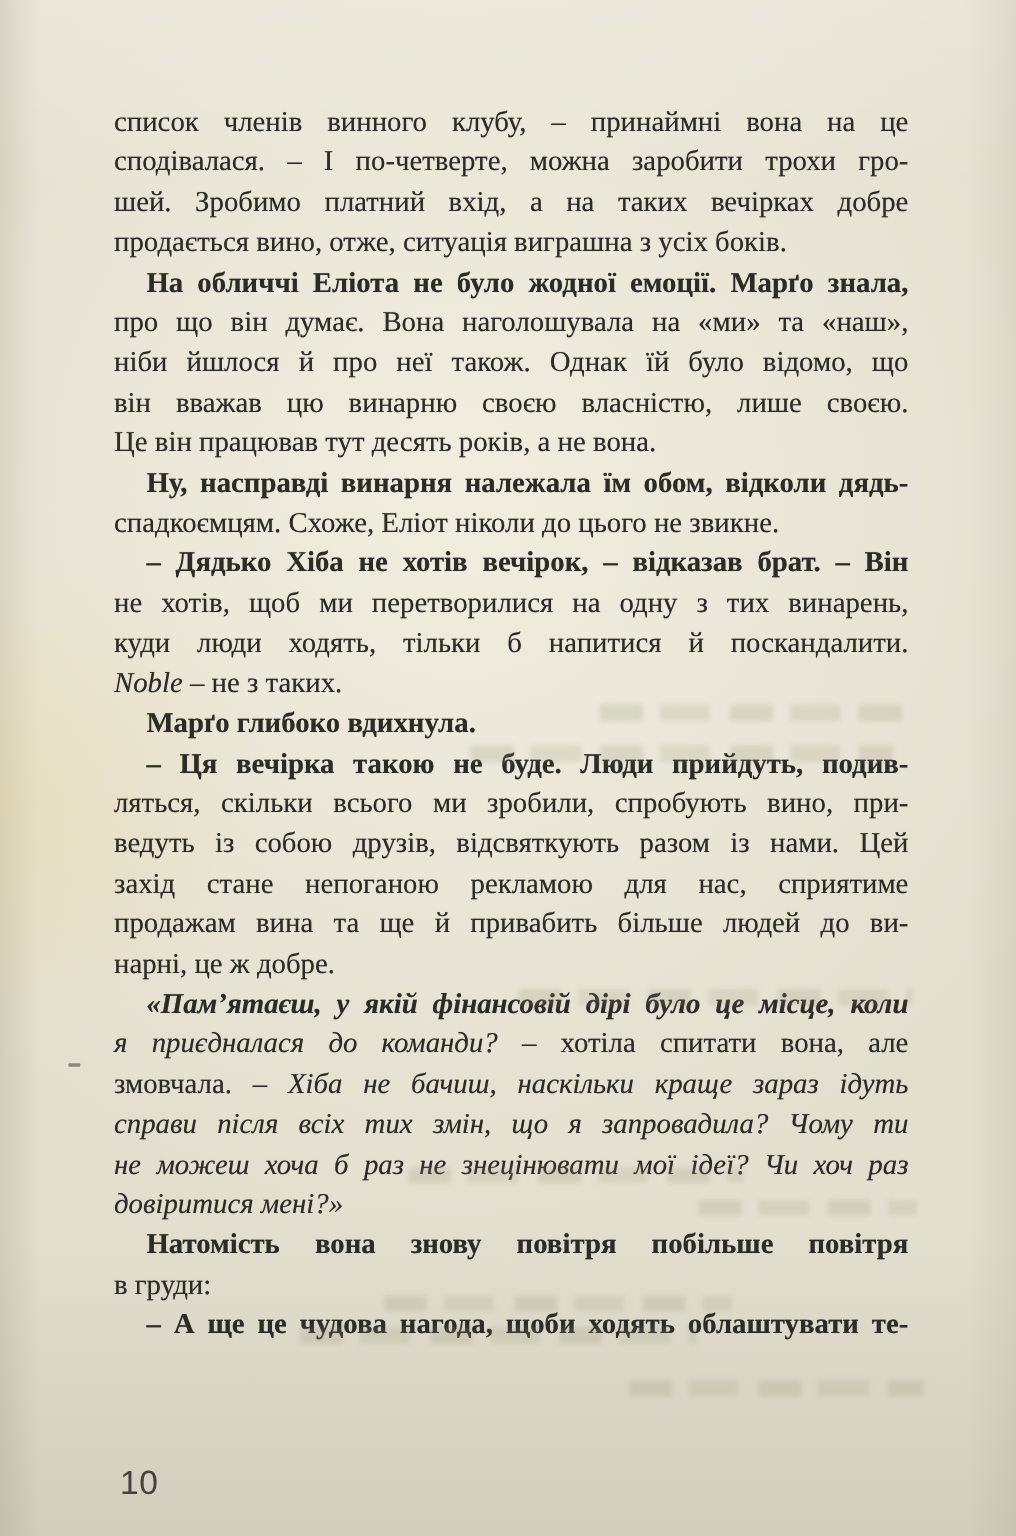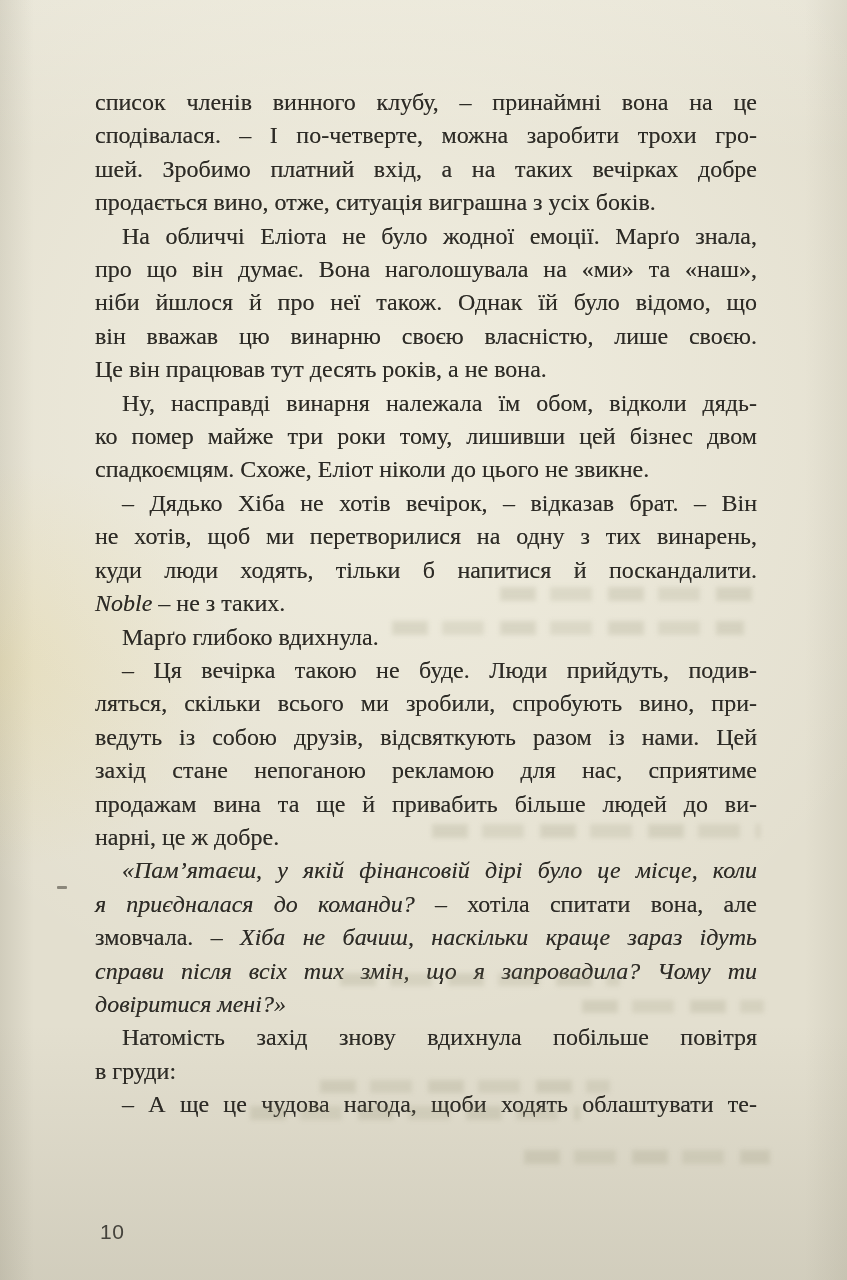--- a/index.html
+++ b/index.html
@@ -21,35 +21,35 @@
     position: absolute;
     left: 95px;
     top: 86px;
     width: 662px;
     color: #2d2b26;
     font-size: 24px;
     line-height: 33.4px;
     text-shadow: 0 0 0.6px rgba(45,43,38,0.55);
   }
   .para { margin: 0; padding: 0; }
-  .para.indent .line:first-child { text-indent: 27px; }
+  .para.indent .line:first-child { text-indent: 27px; font-weight: bold; }
   .line {
     display: block;
     text-align: justify;
     text-align-last: justify;
     white-space: normal;
   }
   .line.last { text-align-last: left; }
   .line em { font-style: italic; }
   .page-number {
     position: absolute;
     left: 100px;
     top: 1220px;
     font-family: "Liberation Sans", sans-serif;
-    font-size: 21px;
+    font-size: 28px;
     letter-spacing: 0.5px;
     color: #45433c;
     text-align: right;
   }
   .margin-mark {
     position: absolute;
     left: 57px;
     top: 886px;
     width: 10px;
     height: 3px;
@@ -92,21 +92,20 @@
       </p>
       <p class="para indent">
         <span class="line"><span>На обличчі Еліота не було жодної емоції. Марґо знала,</span></span>
         <span class="line"><span>про що він думає. Вона наголошувала на «ми» та «наш»,</span></span>
         <span class="line"><span>ніби йшлося й про неї також. Однак їй було відомо, що</span></span>
         <span class="line"><span>він вважав цю винарню своєю власністю, лише своєю.</span></span>
         <span class="line last"><span>Це він працював тут десять років, а не вона.</span></span>
       </p>
       <p class="para indent">
         <span class="line"><span>Ну, насправді винарня належала їм обом, відколи дядь-</span></span>
-        <span class="line"><span>ко помер майже три роки тому, лишивши цей бізнес двом</span></span>
         <span class="line last"><span>спадкоємцям. Схоже, Еліот ніколи до цього не звикне.</span></span>
       </p>
       <p class="para indent">
         <span class="line"><span>– Дядько Хіба не хотів вечірок, – відказав брат. – Він</span></span>
         <span class="line"><span>не хотів, щоб ми перетворилися на одну з тих винарень,</span></span>
         <span class="line"><span>куди люди ходять, тільки б напитися й поскандалити.</span></span>
         <span class="line last"><em>Noble</em><span> – не з таких.</span></span>
       </p>
       <p class="para indent">
         <span class="line last"><span>Марґо глибоко вдихнула.</span></span>
@@ -117,24 +116,25 @@
         <span class="line"><span>ведуть із собою друзів, відсвяткують разом із нами. Цей</span></span>
         <span class="line"><span>захід стане непоганою рекламою для нас, сприятиме</span></span>
         <span class="line"><span>продажам вина та ще й привабить більше людей до ви-</span></span>
         <span class="line last"><span>нарні, це ж добре.</span></span>
       </p>
       <p class="para indent">
         <span class="line"><em>«Пам’ятаєш, у якій фінансовій дірі було це місце, коли</em></span>
         <span class="line"><em>я приєдналася до команди? – </em><span>хотіла спитати вона, але</span></span>
         <span class="line"><span>змовчала. – </span><em>Хіба не бачиш, наскільки краще зараз ідуть</em></span>
         <span class="line"><em>справи після всіх тих змін, що я запровадила? Чому ти</em></span>
+        <span class="line"><em>не можеш хоча б раз не знецінювати мої ідеї? Чи хоч раз</em></span>
         <span class="line last"><em>довіритися мені?»</em></span>
       </p>
       <p class="para indent">
-        <span class="line"><span>Натомість захід знову вдихнула побільше повітря</span></span>
+        <span class="line"><span>Натомість вона знову повітря побільше повітря</span></span>
         <span class="line last"><span>в груди:</span></span>
       </p>
       <p class="para indent">
         <span class="line"><span>– А ще це чудова нагода, щоби ходять облаштувати те-</span></span>
       </p>
     </div>
 
   <div class="margin-mark"></div>
 
   <div class="ghost g1"></div>

